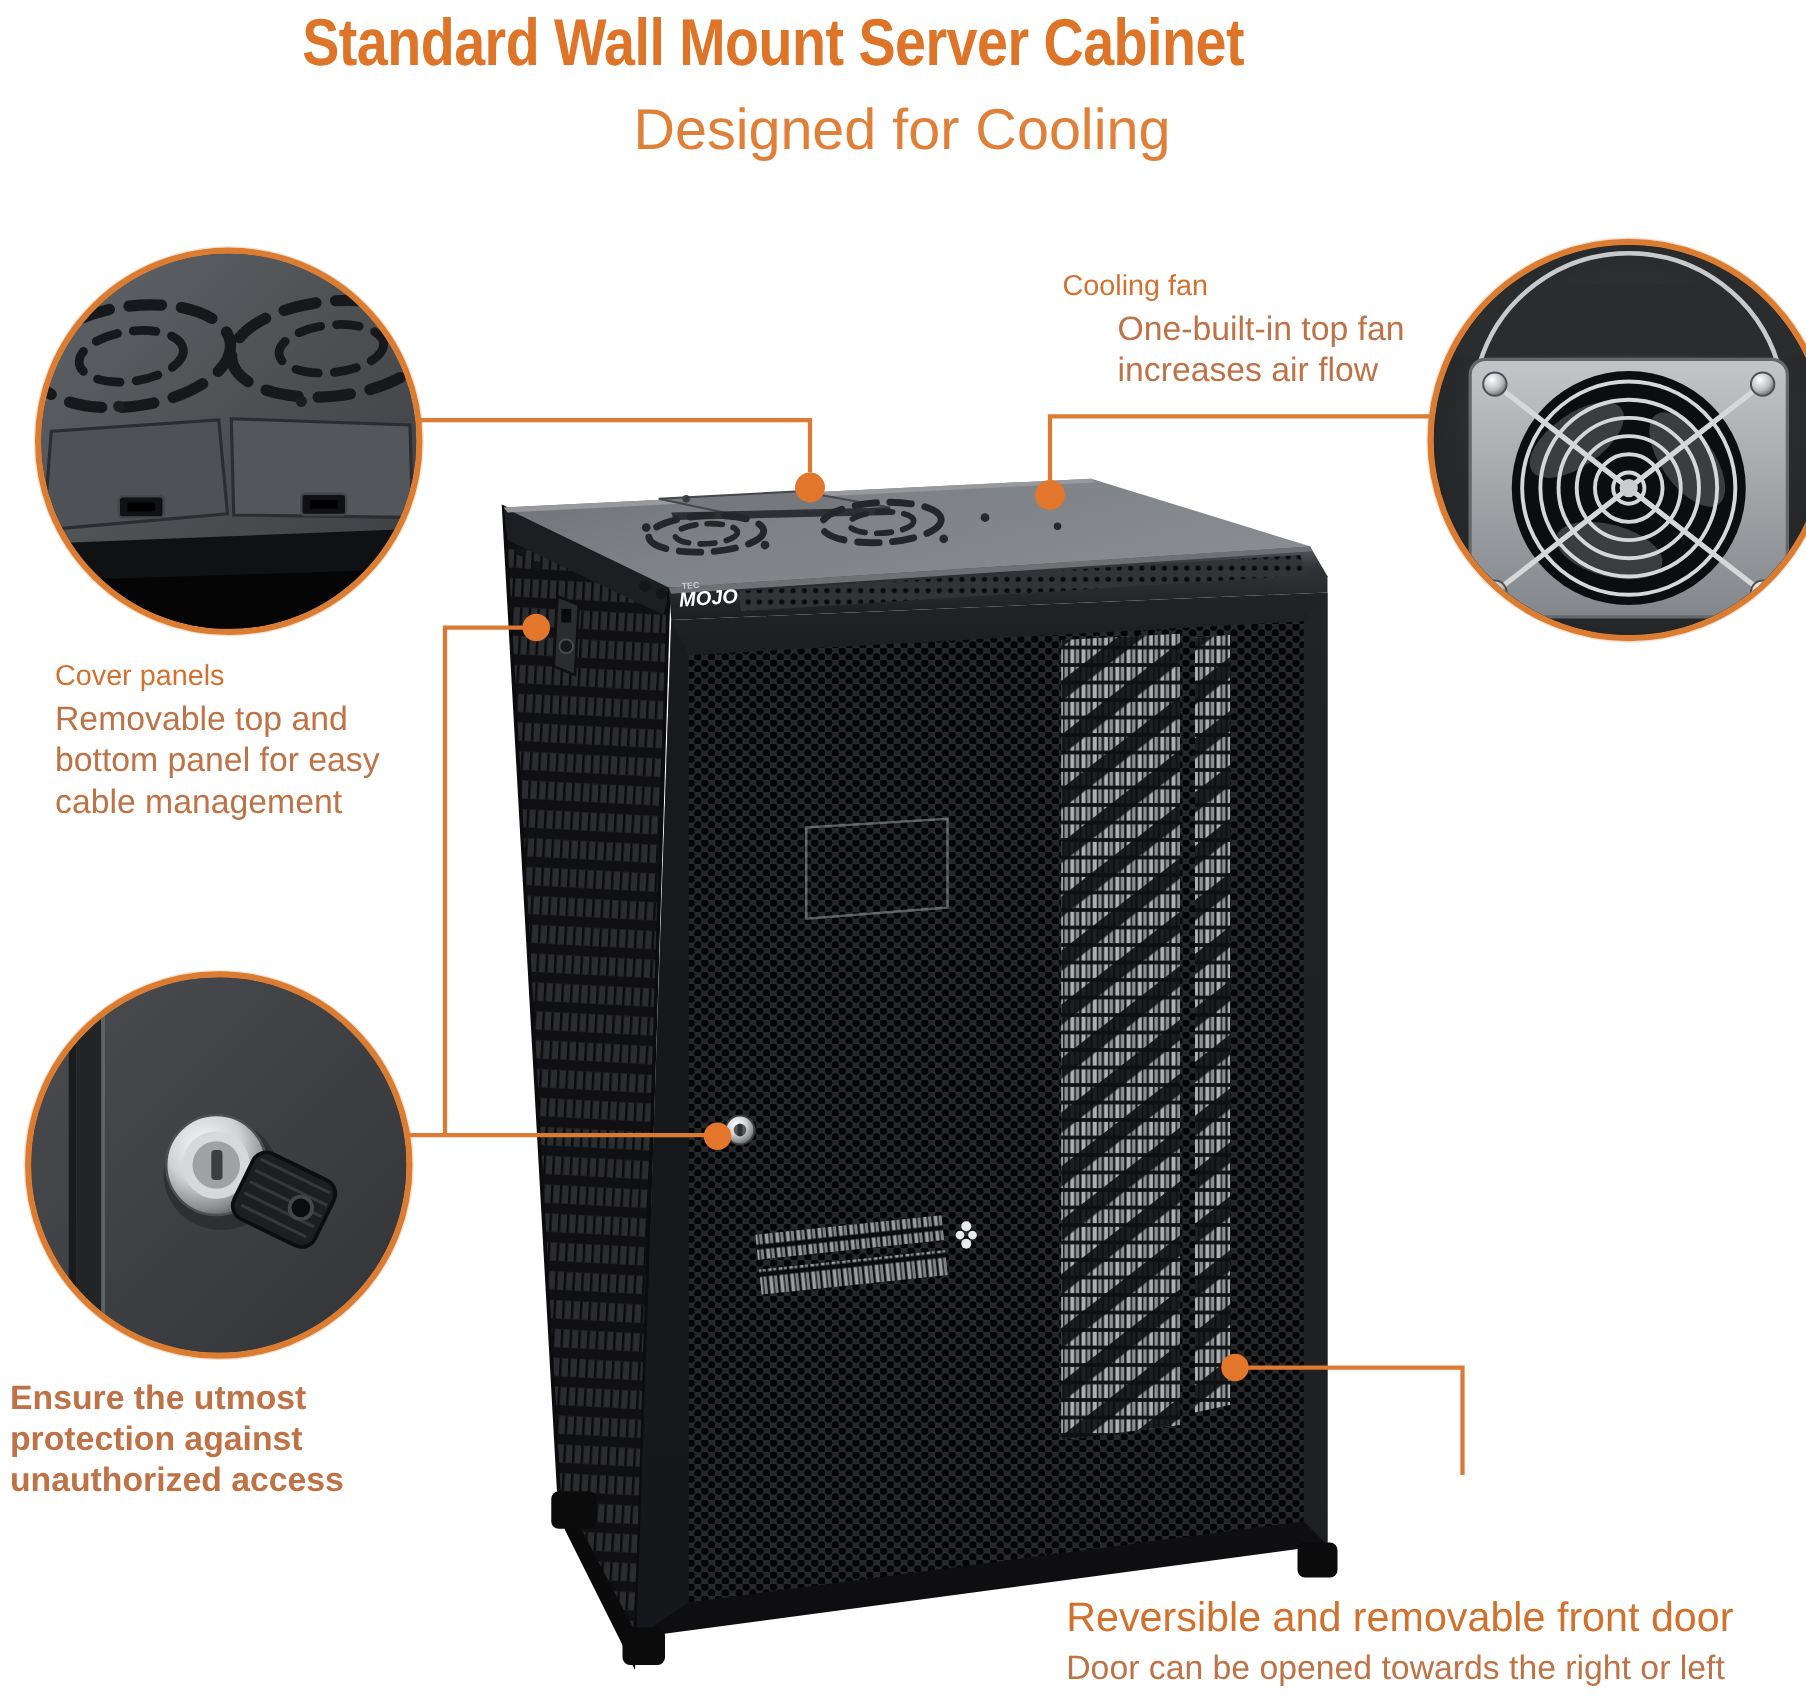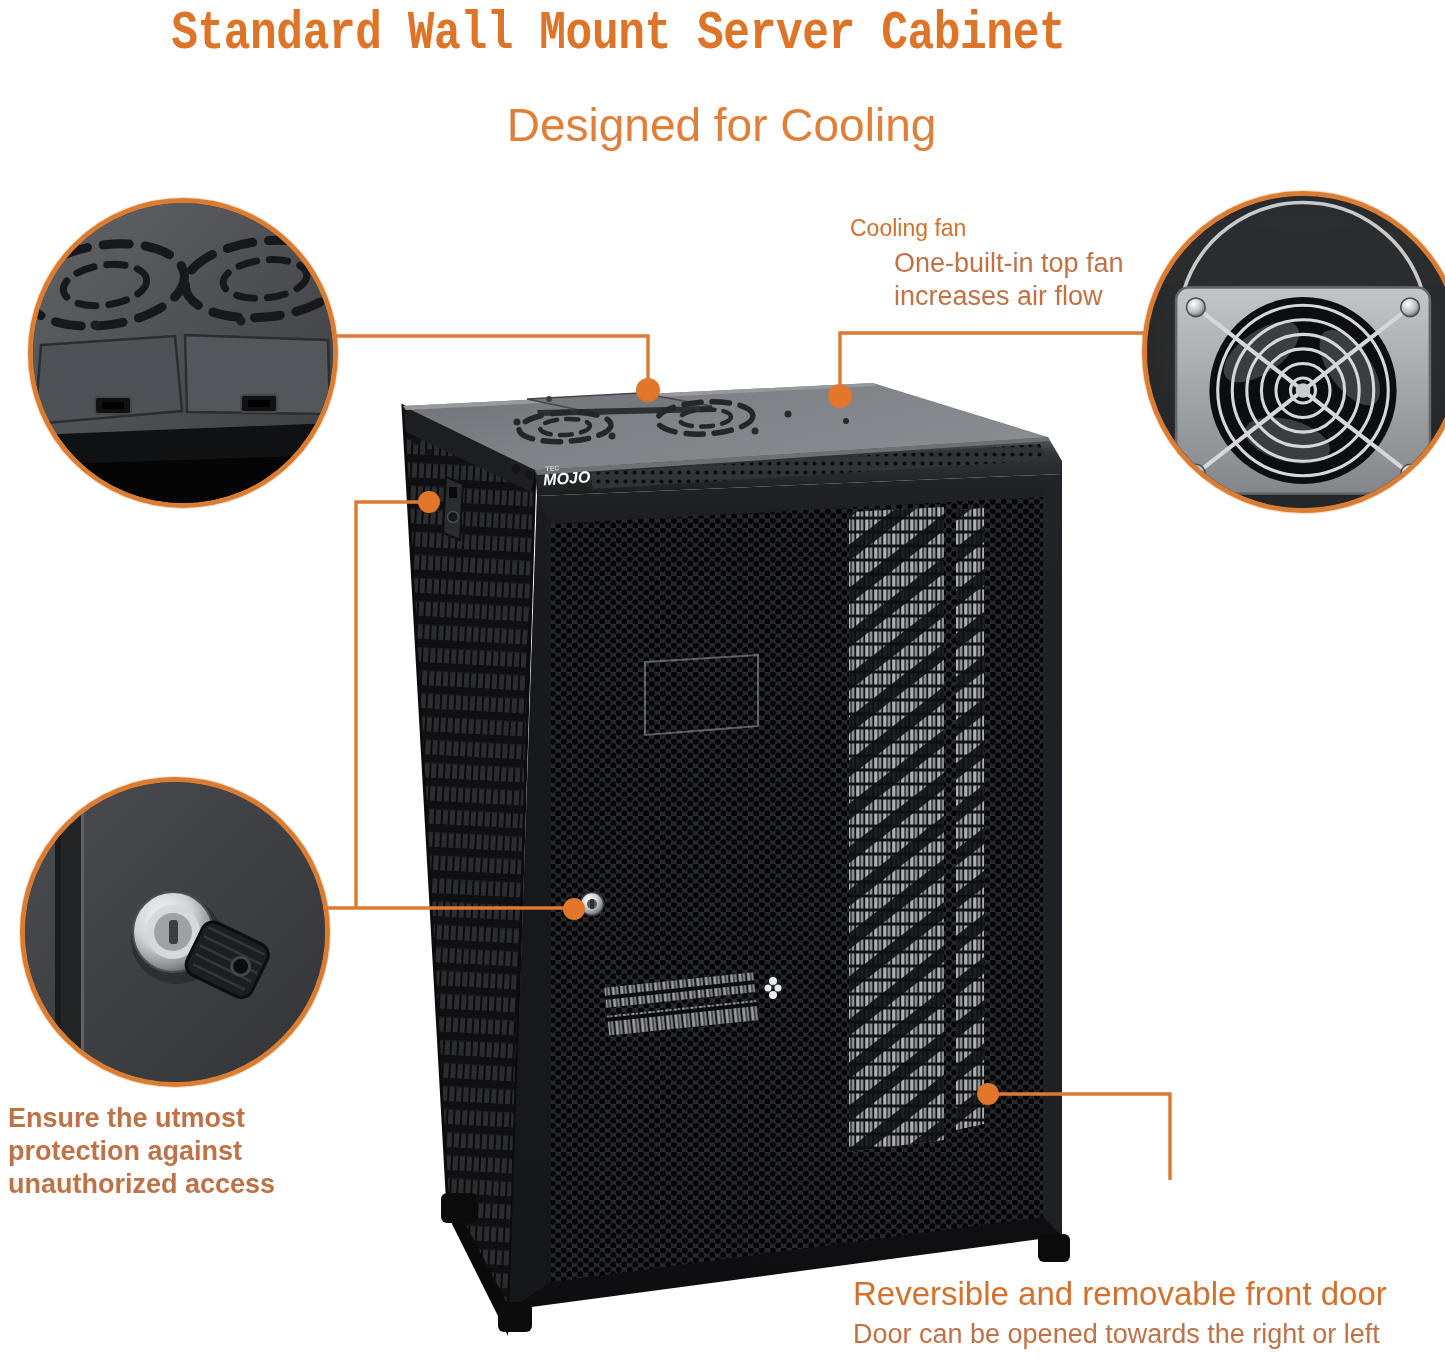--- a/index.html
+++ b/index.html
@@ -1,23 +1,23 @@
 <!DOCTYPE html>
 <html><head>
 <meta charset="utf-8">
 <style>
   html,body{margin:0;padding:0;background:#ffffff;}
   #canvas{position:relative;width:1445px;height:1359px;background:#ffffff;overflow:hidden;
           font-family:"Liberation Sans", sans-serif;}
   .abs{position:absolute;}
   
-  .title-wrap{left:0;top:4px;width:1237px;text-align:center;font-family:Liberation Mono, monospace;}
+  .title-wrap{left:0;top:4px;width:1237px;text-align:center;}
   .title{display:inline-block;transform:scaleX(.84);transform-origin:center;
          font-size:53px;font-weight:700;letter-spacing:-.5px;color:#DE7428;white-space:nowrap;}
-  .subtitle-wrap{left:0;top:98px;width:1443px;text-align:center;}
+  .subtitle-wrap{left:0;top:76px;width:1443px;text-align:center;}
   .subtitle{display:inline-block;font-size:46px;font-weight:400;color:#E07F38;white-space:nowrap;}
   
   .co-heading{font-size:23px;font-weight:400;color:#D2712E;white-space:nowrap;line-height:1.1;}
   .co-body{font-size:27px;font-weight:400;color:#BE7245;line-height:1.22;margin-top:6px;}
   .co-cooling{left:850px;top:216px;width:280px;}
   .co-cooling .co-body{width:265px;margin-left:44px;}
   .co-cover{left:44px;top:528px;width:320px;}
   .co-cover .co-body{width:295px;}
   .co-lock{left:8px;top:1096px;width:460px;}
   .co-lock .co-body{width:375px;font-weight:bold;}
@@ -324,20 +324,24 @@
         <circle cx="216" cy="177" r="9" fill="#0b0c0d" stroke="#44474a" stroke-width="3"></circle>
       </g>
     </svg>
   </div>
 
   <div class="abs co-cooling">
     <div class="co-heading">Cooling fan</div>
     <div class="co-body">One-built-in top fan increases air flow</div>
   </div>
 
+  <div class="abs co-cover">
+    <div class="co-heading">Cover panels</div>
+    <div class="co-body">Removable top and bottom panel for easy cable management</div>
+  </div>
 
   <div class="abs co-lock">
     <div class="co-body">Ensure the utmost protection against unauthorized access</div>
   </div>
 
   <div class="abs co-door">
     <div class="co-heading">Reversible and removable front door</div>
     <div class="co-body">Door can be opened towards the right or left</div>
   </div>
 

